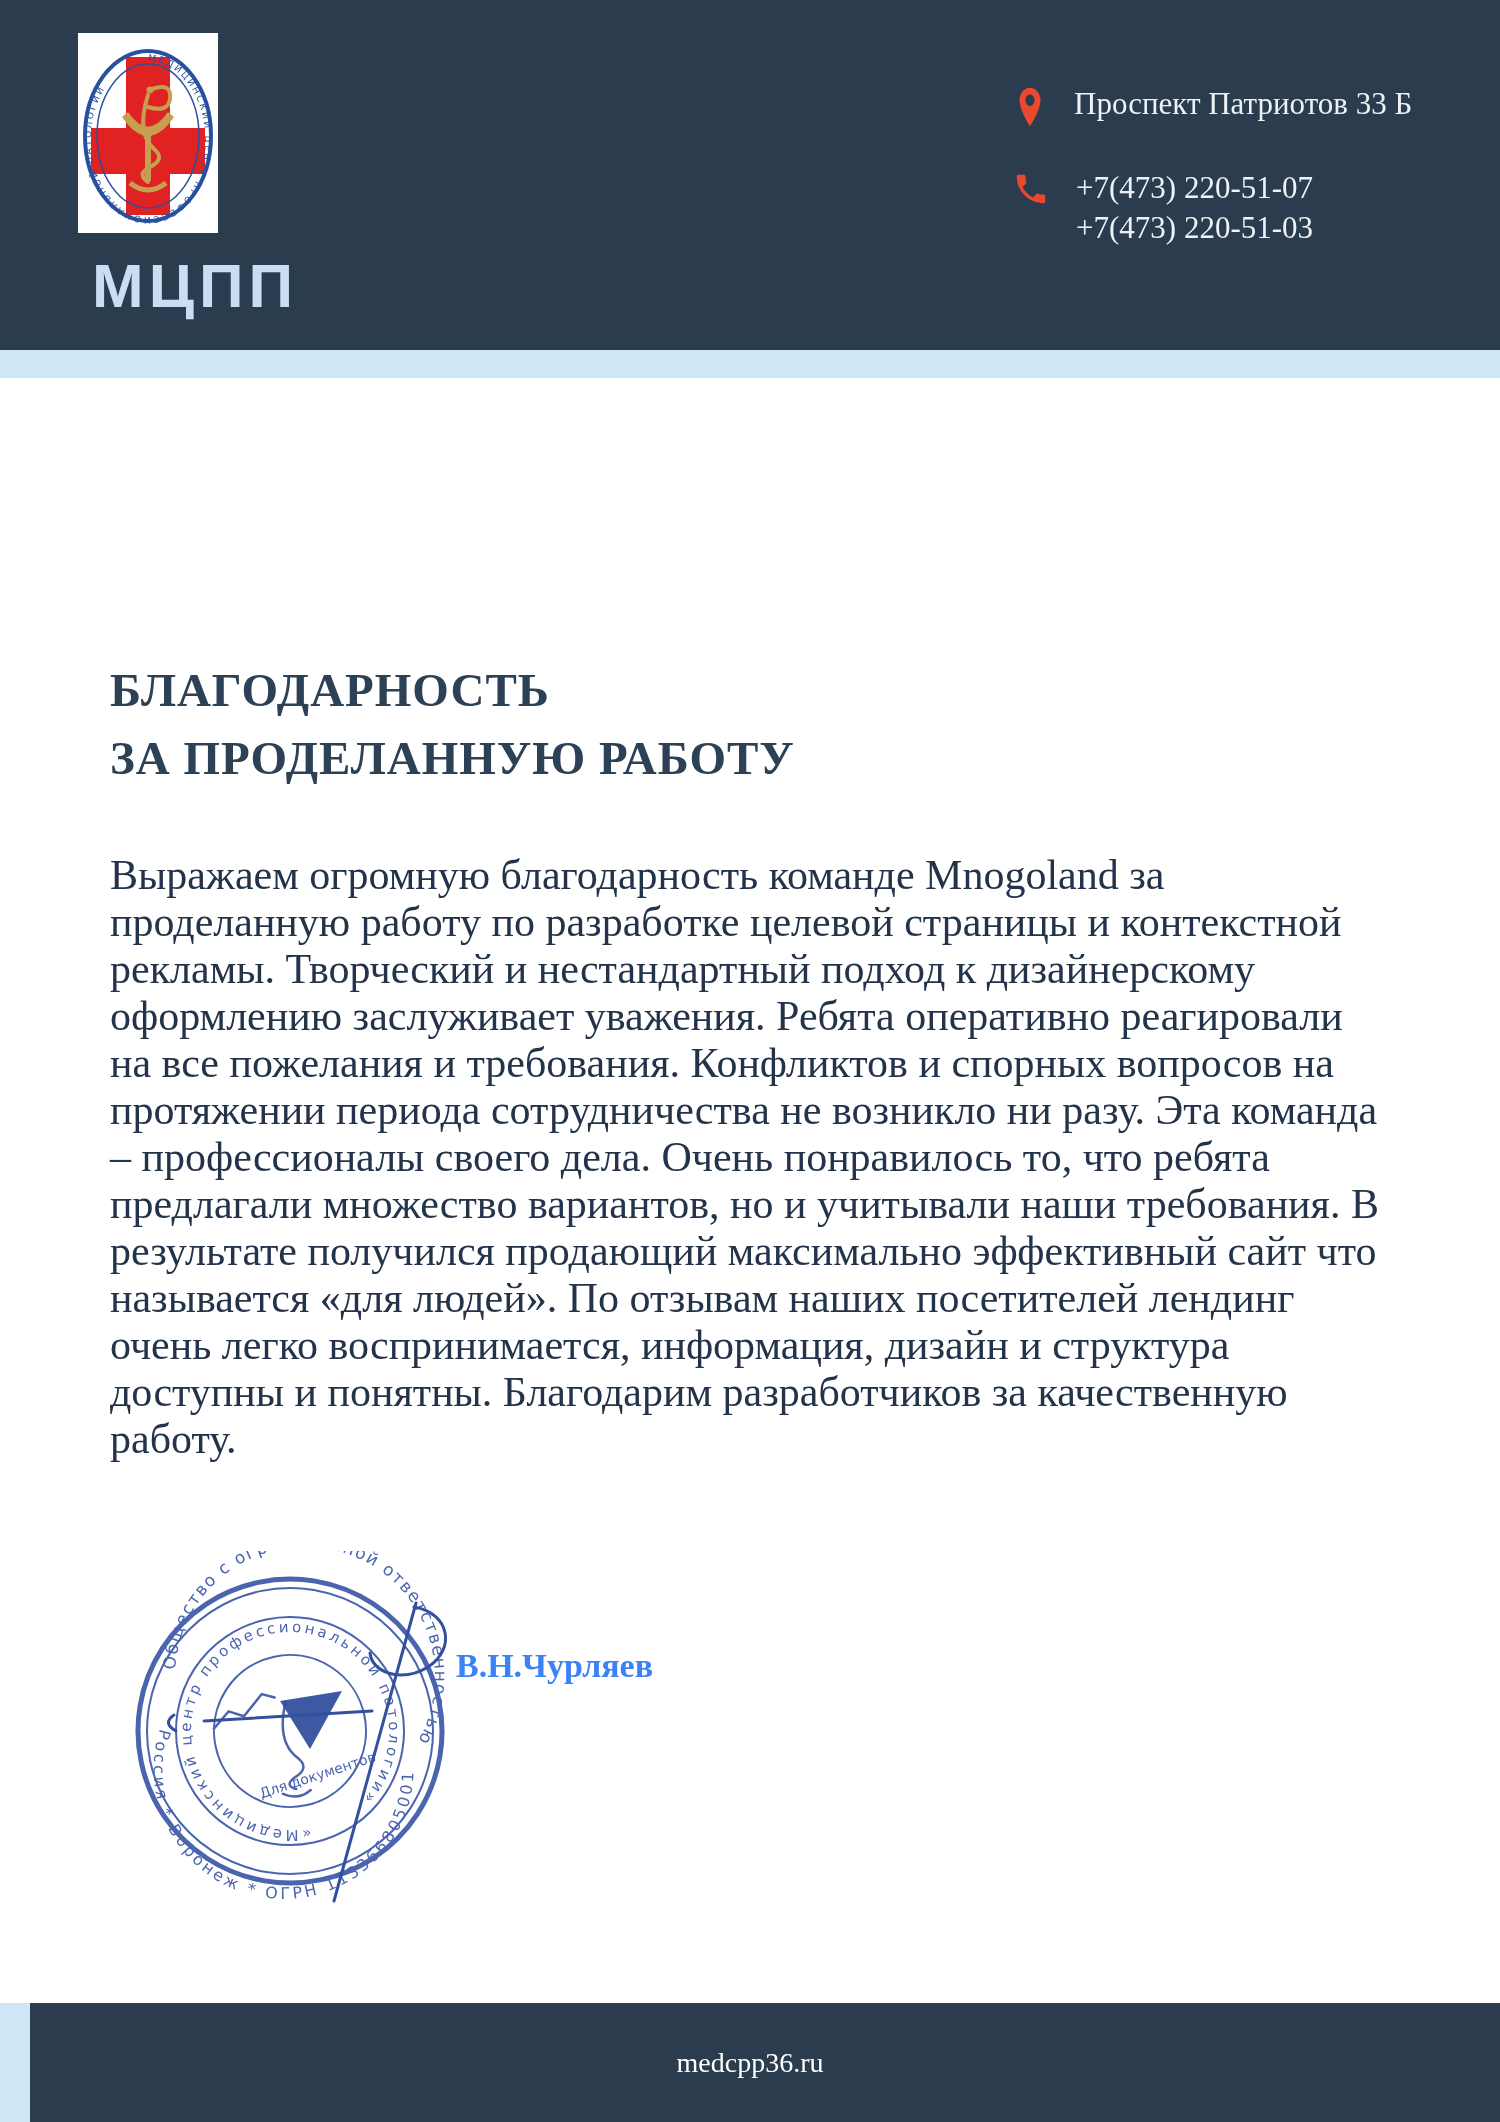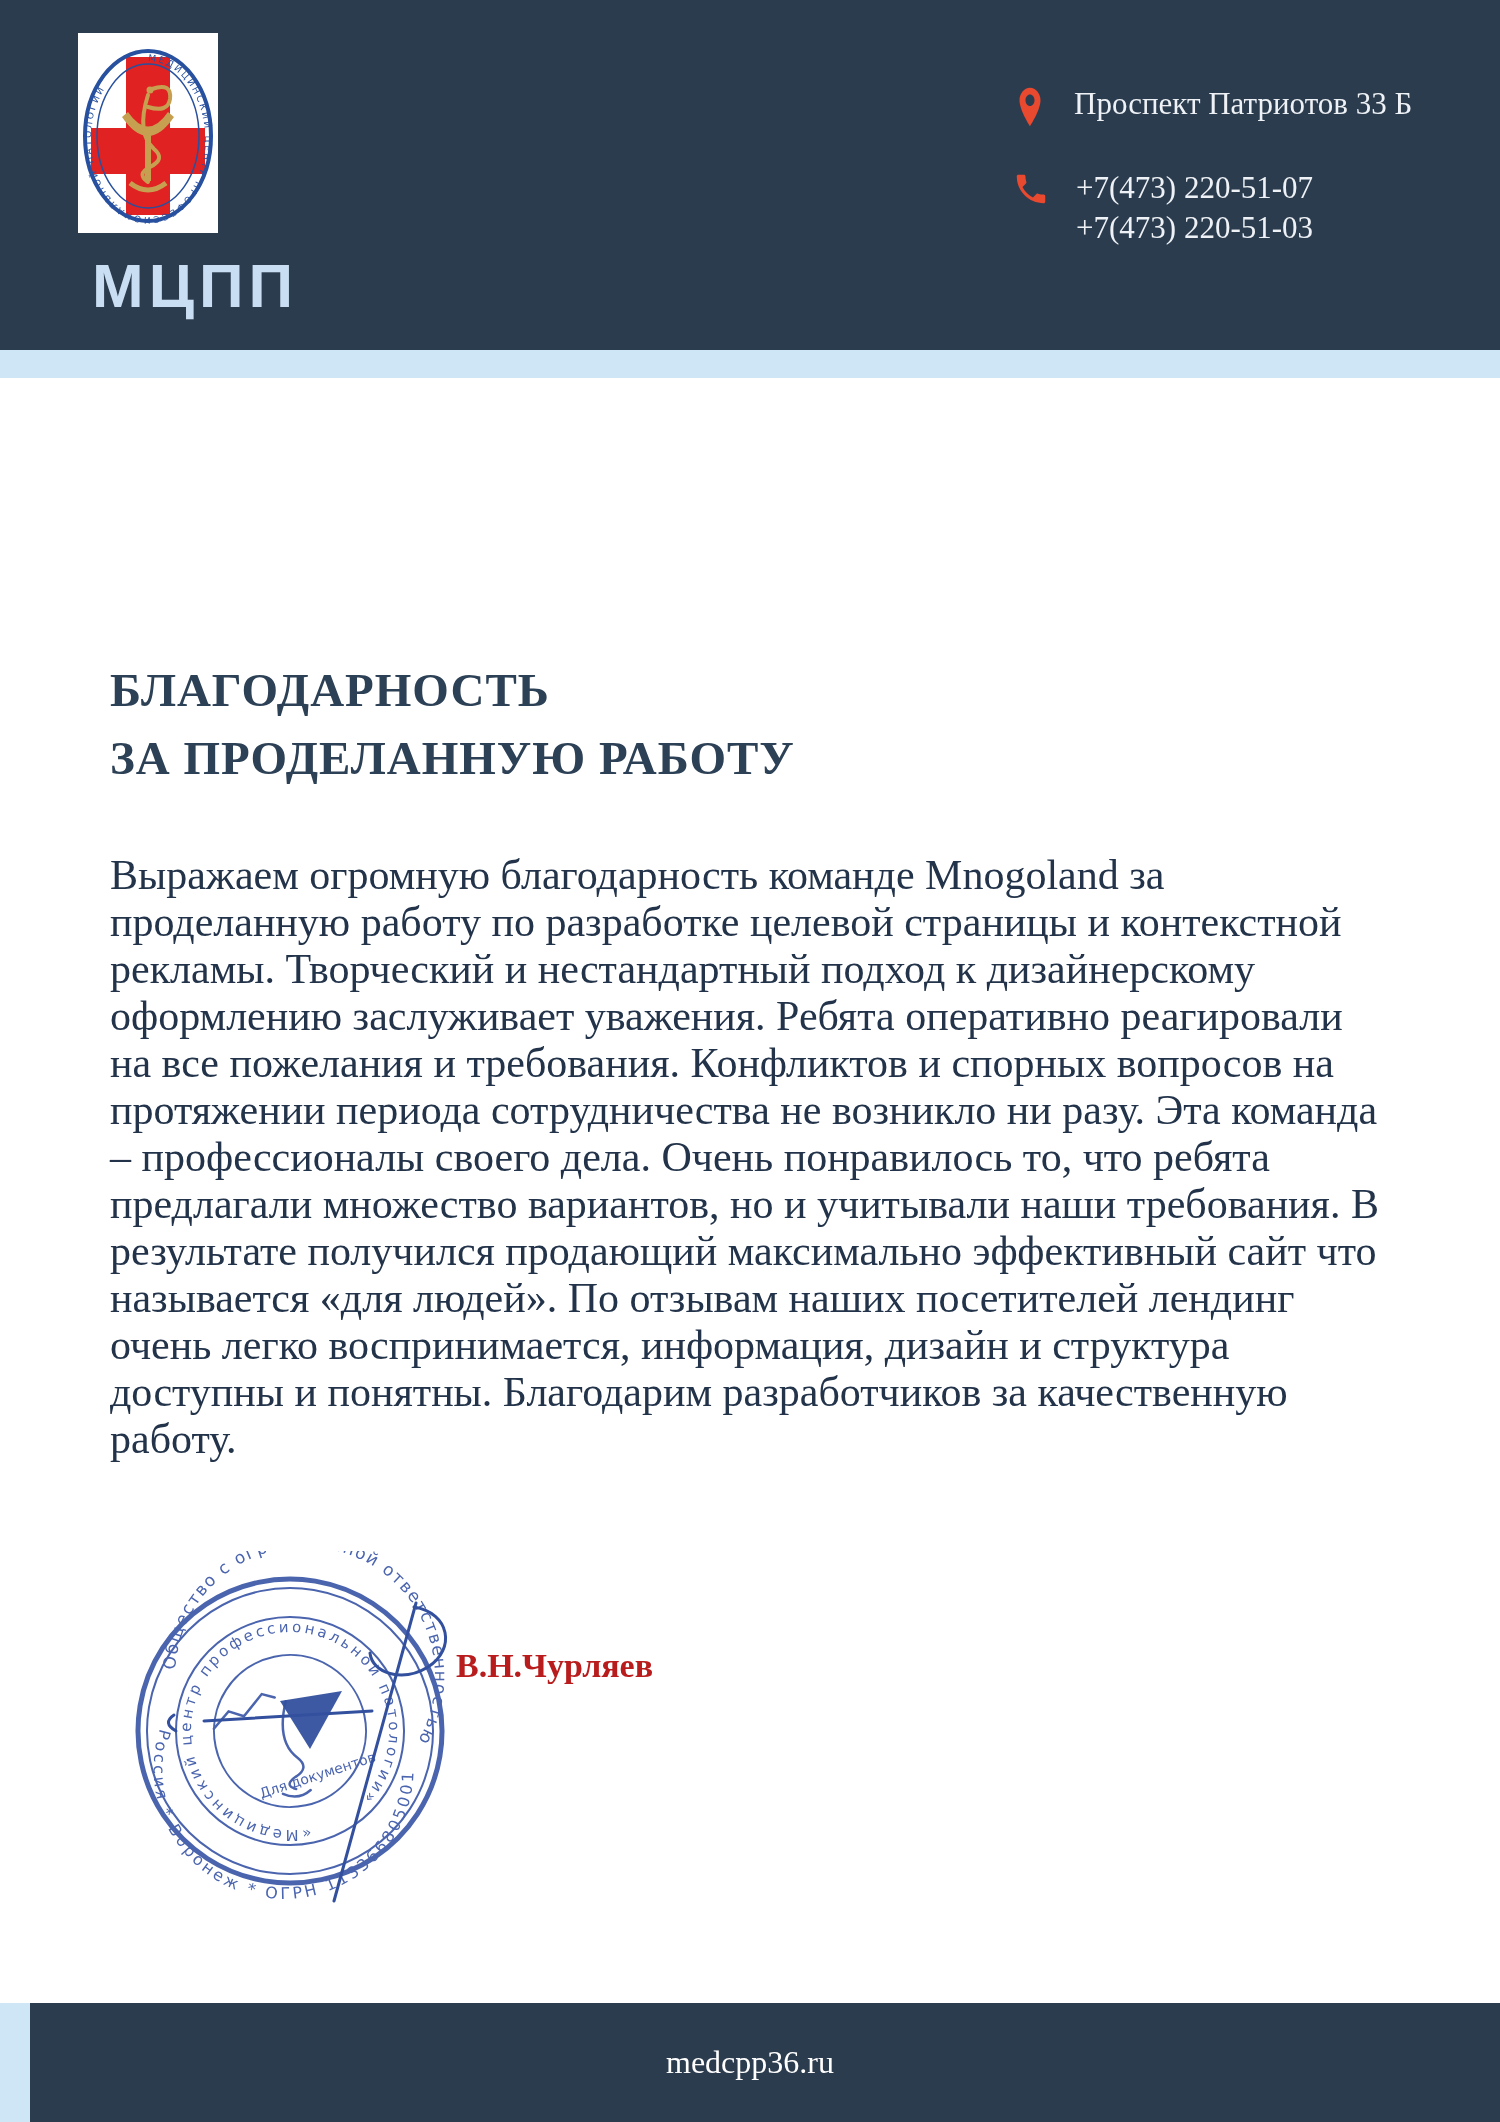--- a/index.html
+++ b/index.html
@@ -39,31 +39,31 @@
   .doc-body{
     margin:60px 110px 0;width:1280px;
     font-size:42px;line-height:47px;color:#22334a;
   }
   .sign-row{
     margin-top:88px;display:flex;align-items:flex-start;
   }
   .stamp-wrap{margin-left:120px;width:340px;height:360px;flex:0 0 auto;}
   .sign-name{
     margin-left:-4px;padding-top:96px;
-    font-size:34px;font-weight:bold;color:#b91c1c;white-space:nowrap;
+    font-size:34px;font-weight:bold;color:#3b82f6;white-space:nowrap;
   }
   
   .footer{
     margin-top:auto;position:relative;height:119px;background:#2c3c4f;flex:0 0 auto;
   }
   .footer-notch{position:absolute;left:0;top:0;width:30px;height:100%;background:#cfe6f7;}
   .footer-site{
     position:absolute;left:0;top:0;width:100%;height:100%;
     display:flex;align-items:center;justify-content:center;
-    color:#ffffff;font-size:32px;text-decoration:none;
+    color:#ffffff;font-size:28px;text-decoration:none;
   }
   .stamp-svg text{font-family:"DejaVu Sans", sans-serif;}
   .logo-svg text{font-family:"DejaVu Sans", sans-serif;}
 </style>
 </head>
 <body>
 
 <div class="page">
 
   <header class="header">

